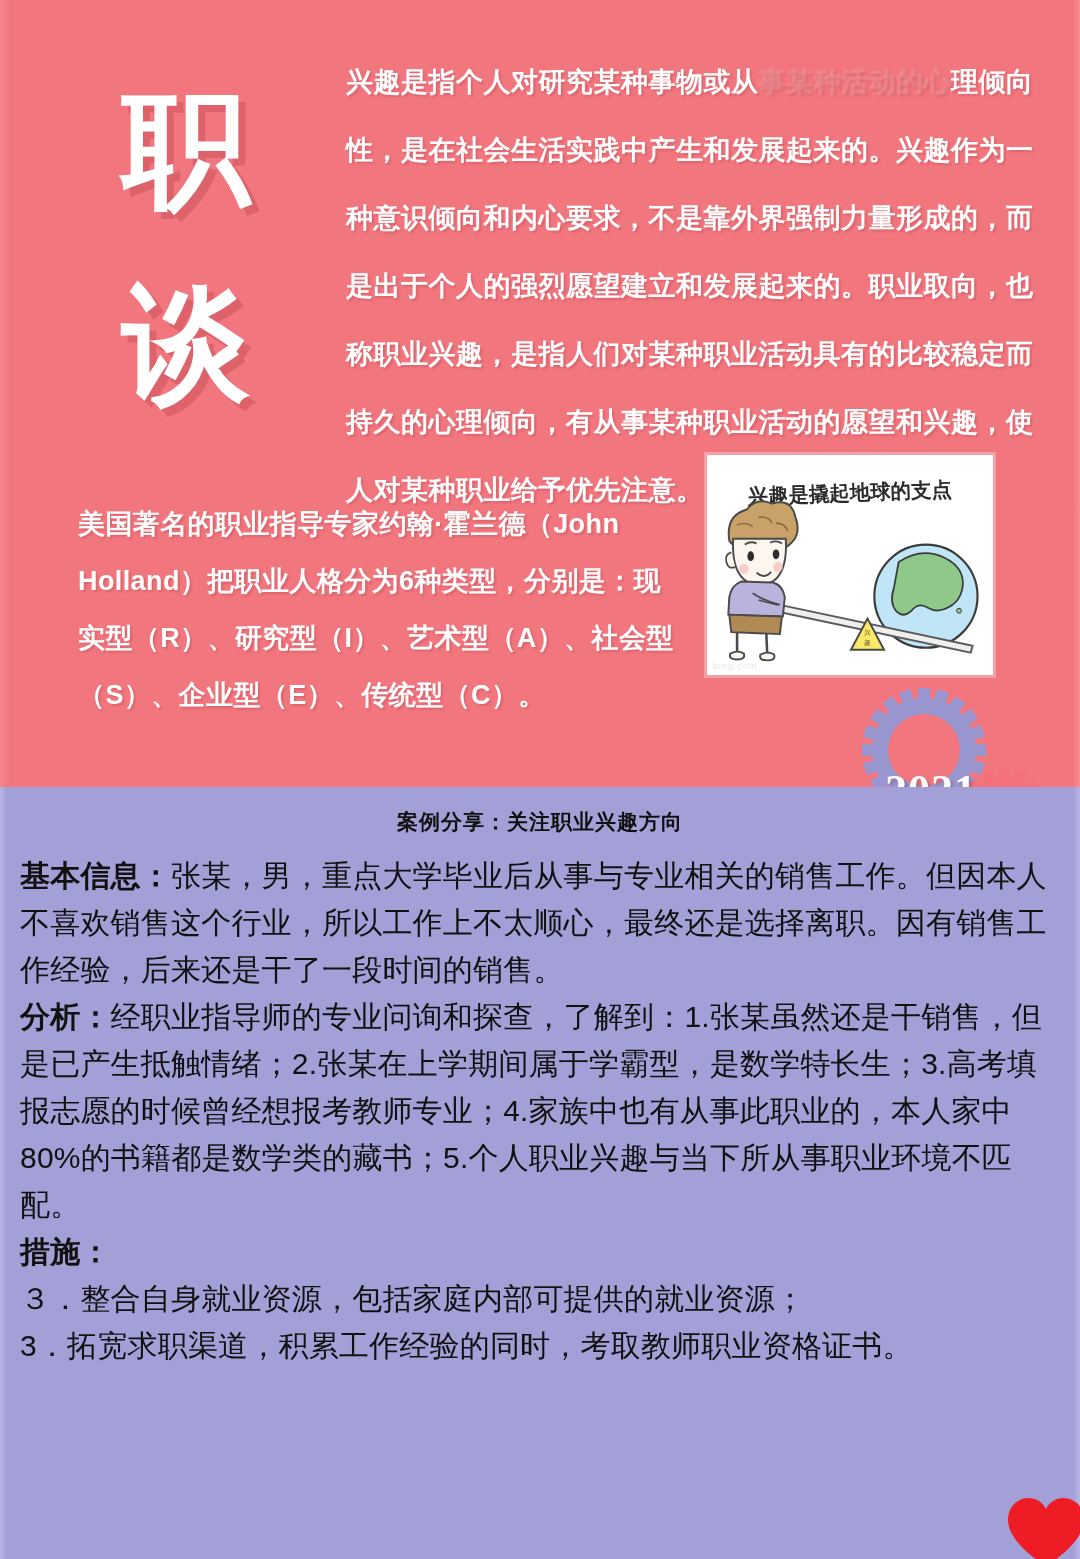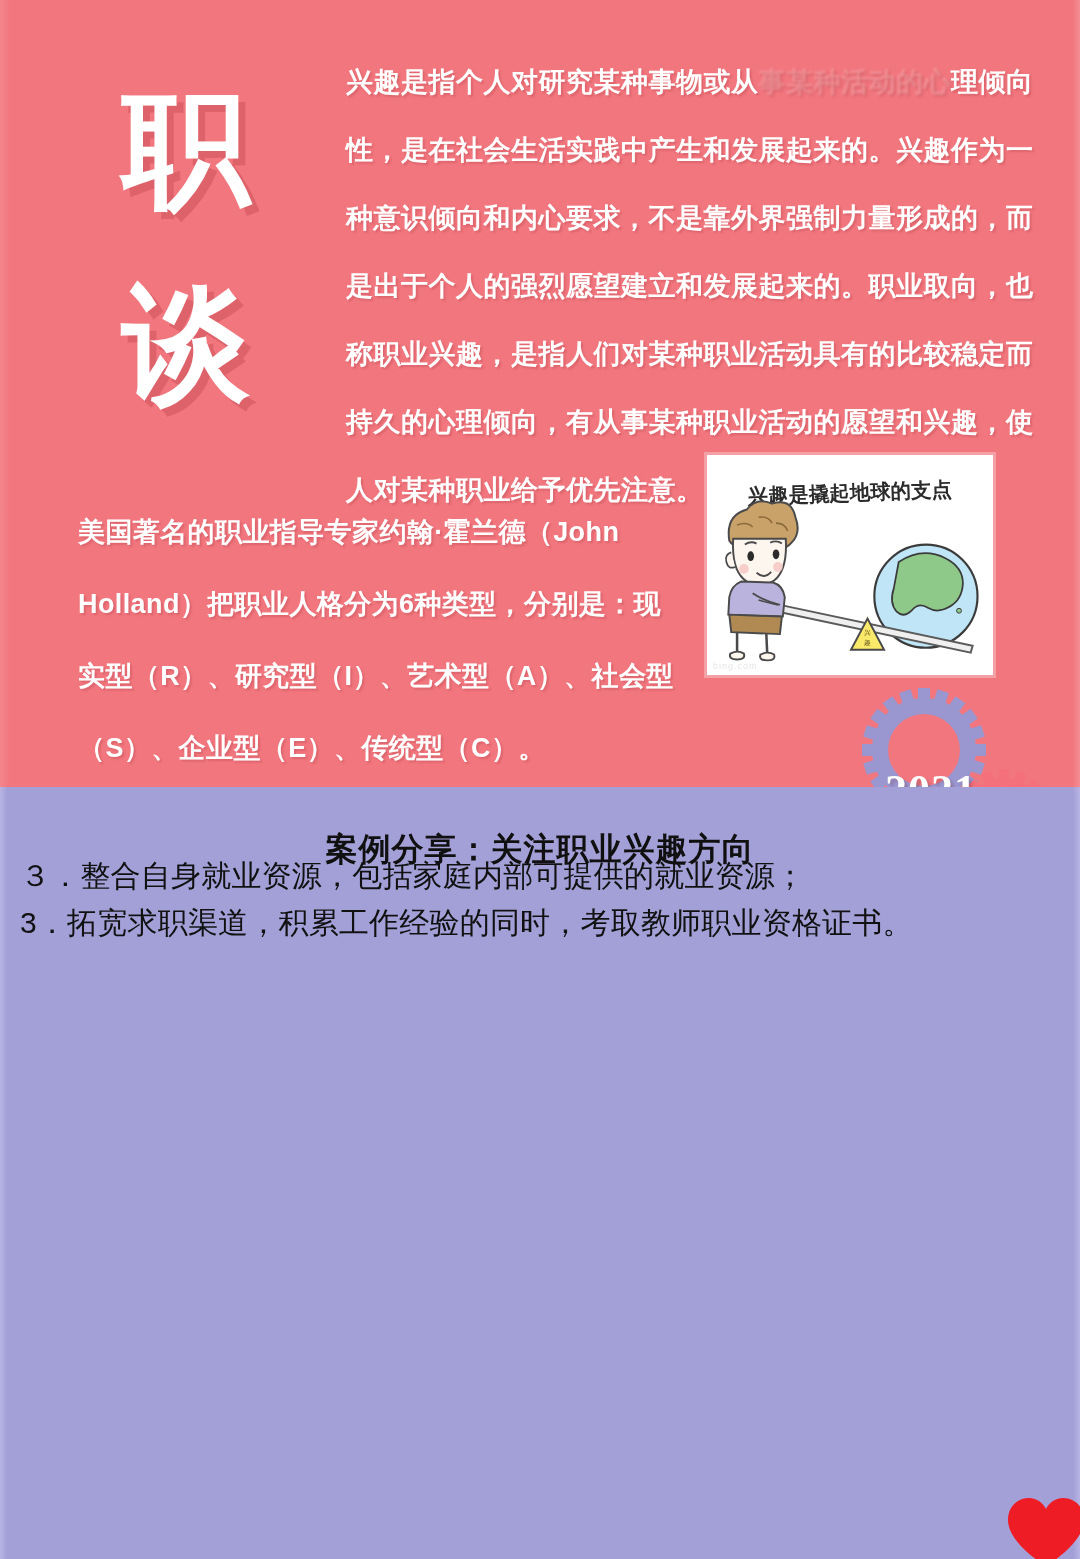--- a/index.html
+++ b/index.html
@@ -80,21 +80,21 @@
 
   
   .holland{
     position:absolute;
     left:78px;
     top:496px;
     width:600px;
     color:#ffffff;
     font-size:27px;
     font-weight:700;
-    line-height:72px;
+    line-height:57px;
     letter-spacing:.4px;
     text-shadow:2px 2px 2px rgba(180,70,78,.35);
   }
 
   
   .illus{
     position:absolute;
     left:704px;
     top:452px;
     width:292px;
@@ -168,24 +168,23 @@
     right:0;top:0;width:7px;height:100%;
     background:linear-gradient(to left,#b9b4e4,rgba(185,180,228,0));
   }
 
   .case-title{
     position:absolute;
     left:0;right:0;
     top:808px;
     text-align:center;
     color:#101010;
-    font-size:32px;
+    font-size:21px;
     font-weight:700;
     letter-spacing:1px;
-    margin-top:20px;
   }
 
   .body-text{
     position:absolute;
     left:20px;
     top:852px;
     width:1042px;
     color:#111111;
     font-size:30px;
     line-height:47px;
@@ -354,20 +353,23 @@
   </div>
 
   <div class="year-label">2021</div>
   <div class="issue-label">3</div>
 
   <div class="purple-panel"></div>
 
   <div class="case-title">案例分享：关注职业兴趣方向</div>
 
   <div class="body-text">
+    <p><b class="lbl">基本信息：</b><span>张某，男，重点大学毕业后从事与专业相关的销售工作。但因本人不喜欢销售这个行业，所以工作上不太顺心，最终还是选择离职。因有销售工作经验，后来还是干了一段时间的销售。</span></p>
+    <p><b class="lbl">分析：</b><span>经职业指导师的专业问询和探查，了解到：1.张某虽然还是干销售，但是已产生抵触情绪；2.张某在上学期间属于学霸型，是数学特长生；3.高考填报志愿的时候曾经想报考教师专业；4.家族中也有从事此职业的，本人家中80%的书籍都是数学类的藏书；5.个人职业兴趣与当下所从事职业环境不匹配。</span></p>
+    <p><b class="lbl">措施：</b></p>
     <p>３．整合自身就业资源，包括家庭内部可提供的就业资源；</p>
     <p>3．拓宽求职渠道，积累工作经验的同时，考取教师职业资格证书。</p>
   </div>
 
   <div class="heart">
     <svg viewBox="0 0 84 72" xmlns="http://www.w3.org/2000/svg">
       <path d="M42 70 C42 70 4 48 4 24 C4 10 14 2 25 2 C33 2 39 7 42 13 C45 7 51 2 59 2 C70 2 80 10 80 24 C80 48 42 70 42 70 Z" fill="#ee1c25"></path>
     </svg>
   </div>
 

